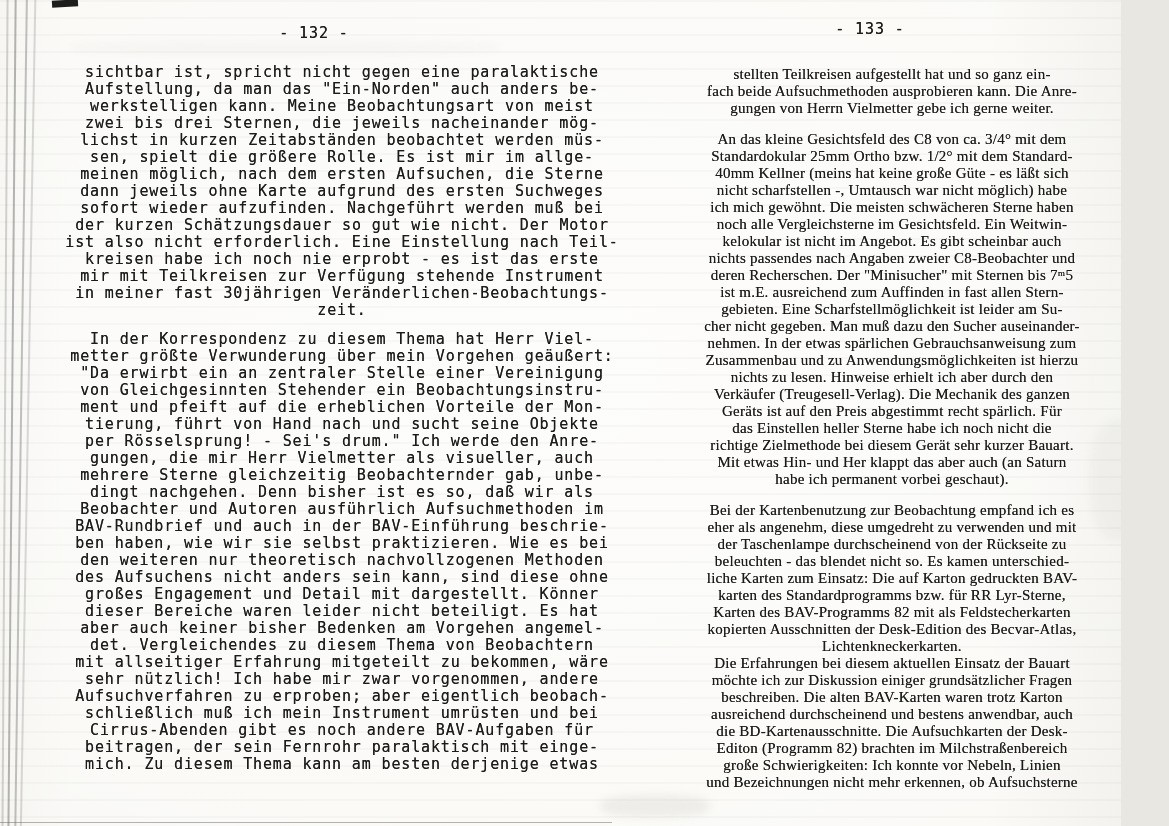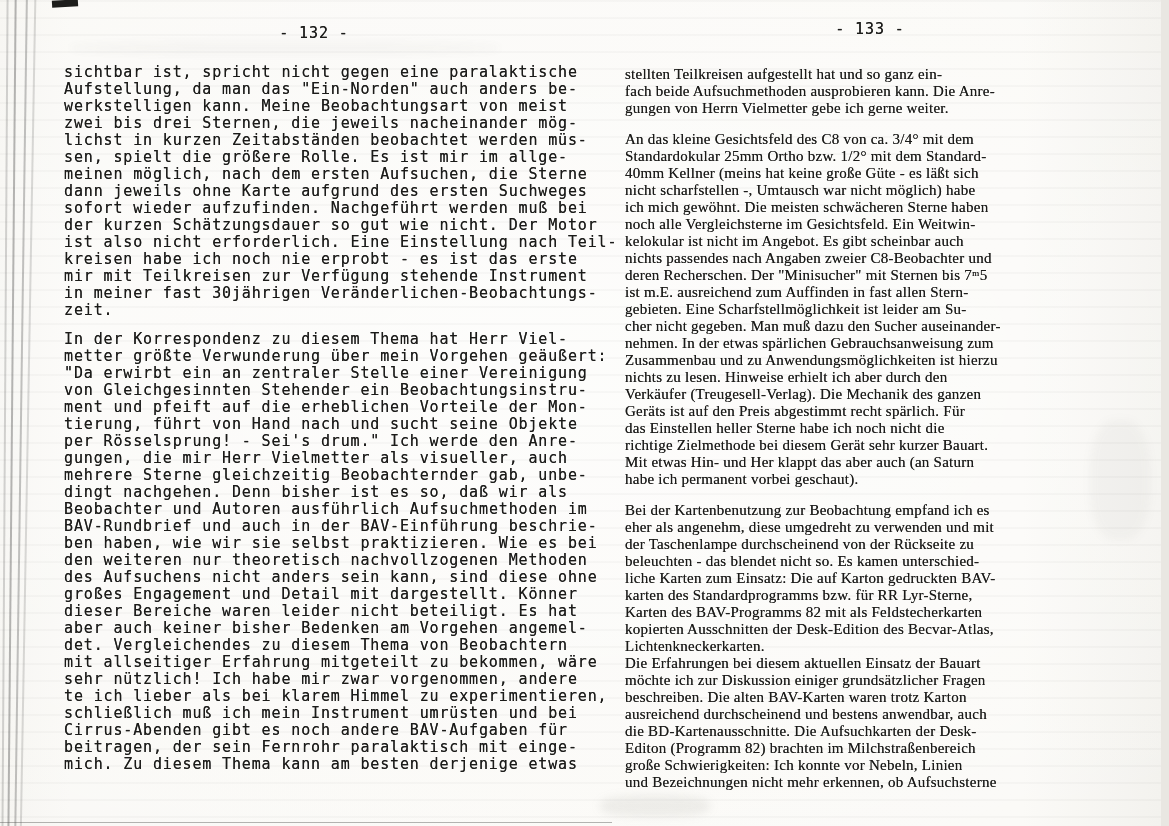--- a/index.html
+++ b/index.html
@@ -9,21 +9,20 @@
     background: #e9e7e2;
     font-family: "DejaVu Sans Mono", "Liberation Mono", monospace;
   }
   .scan {
     position: relative;
     width: 1121px; height: 826px;
     background:
       radial-gradient(ellipse 120% 100% at 45% 45%, rgba(255,255,255,0.6), rgba(255,255,255,0) 70%),
       linear-gradient(90deg, #f6f5f1 0%, #faf9f6 6%, #fbfaf7 88%, #f3f2ee 100%);
     overflow: hidden;
-    padding-left: 40px;
   }
   
   .bleed-overlay {
     position: absolute; inset: 0;
     background: repeating-linear-gradient(
       180deg,
       rgba(70,70,70,0.030) 0 2px,
       rgba(70,70,70,0.0) 2px 17px
     );
     filter: blur(0.6px);
@@ -66,21 +65,21 @@
   }
   .text-block {
     position: absolute;
     color: #1b1b19;
     font-size: 15px;
     line-height: 17px;
     text-shadow: 0 0 0.5px rgba(20,20,20,0.75);
   }
   .text-block.left  { left: 64px;  top: 64px;  width: 556px; letter-spacing: 0.85px; }
   .text-block.right { left: 625px; top: 66px;  width: 534px; letter-spacing: 0.25px; font-family: Liberation Serif, serif; }
-  .para { margin: 0 0 12px 0; }
+  .para { margin: 0 0 12px 0; text-align: center; }
   .text-block.right .para { margin-bottom: 14px; }
   .line { white-space: pre; height: 17px; }
   .u {
     text-decoration-thickness: 1.5px;
     text-underline-offset: 3px;
   }
 </style>
 </head>
 <body>
 
@@ -132,21 +131,21 @@
           <div class="line"><span>BAV-Rundbrief und auch </span><span class="u">in</span><span> der BAV-Einführung beschrie-</span></div>
           <div class="line"><span>ben haben, wie wir sie selbst praktizieren. Wie es bei</span></div>
           <div class="line"><span>den weiteren nur theoretisch nachvollzogenen Methoden</span></div>
           <div class="line"><span>des Aufsuchens nicht anders sein kann, sind diese ohne</span></div>
           <div class="line"><span>großes Engagement und Detail mit dargestellt. Könner</span></div>
           <div class="line"><span>dieser Bereiche waren leider nicht beteiligt. Es hat</span></div>
           <div class="line"><span>aber auch keiner bisher Bedenken am Vorgehen angemel-</span></div>
           <div class="line"><span>det. Vergleichendes zu diesem Thema von Beobachtern</span></div>
           <div class="line"><span>mit allseitiger Erfahrung mitgeteilt zu bekommen, wäre</span></div>
           <div class="line"><span>sehr nützlich! Ich habe mir zwar vorgenommen, andere</span></div>
-          <div class="line"><span>te ich lieber als bei klarem Himmel zu experimentieren,</span></div>
+          <div class="line"><span>Aufsuchverfahren zu erproben; aber eigentlich beobach-</span></div>
           <div class="line"><span>schließlich muß ich mein Instrument umrüsten und bei</span></div>
           <div class="line"><span>Cirrus-Abenden gibt es noch andere BAV-Aufgaben für</span></div>
           <div class="line"><span>beitragen, der sein Fernrohr paralaktisch mit einge-</span></div>
           <div class="line"><span>mich. Zu diesem Thema kann am besten derjenige etwas</span></div>
         </div>
       </div>
   </div>
 
   <div>
     <div class="page-header" style="left:625px; top:20px; width:490px;">- 133 -</div>

